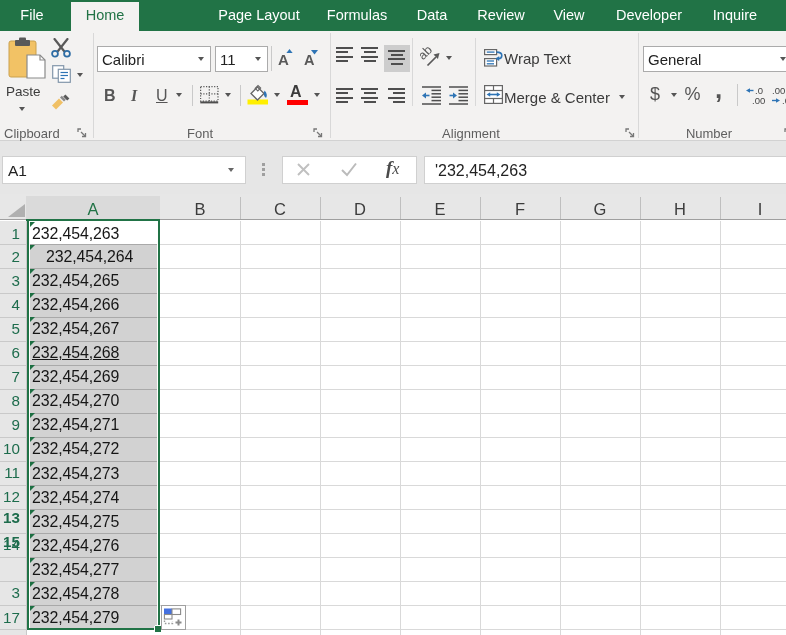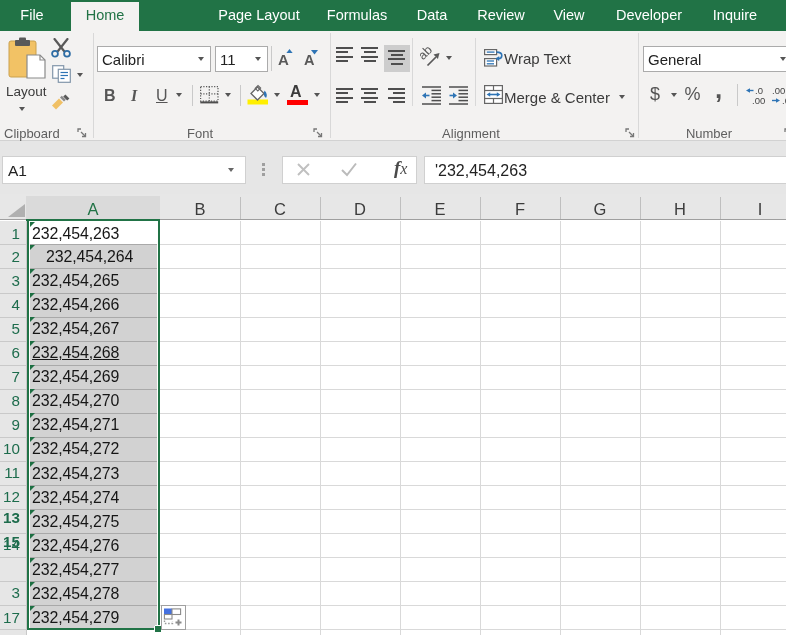--- a/index.html
+++ b/index.html
@@ -40,21 +40,21 @@
 <div class="vsep" style="left:411.5px;top:38px;height:68px;"></div>
 <div class="vsep" style="left:474.5px;top:38px;height:68px;"></div>
 <div class="vsep" style="left:737px;top:84px;height:22px;background:#c9c9c9;"></div>
 <svg class="abs" style="left:8px;top:37px;" width="40" height="42" viewBox="0 0 40 42">
 <rect x="1" y="4" width="27" height="36" rx="2" fill="#f2c265" stroke="#caa14f" stroke-width="1"></rect>
 <rect x="7" y="3" width="15" height="6" rx="1" fill="#595959"></rect>
 <rect x="11" y="0.5" width="7" height="5" rx="1" fill="#595959"></rect>
 <polygon points="19,18 32,18 37,23 37,41 19,41" fill="#fff" stroke="#8a8a8a" stroke-width="1.2"></polygon>
 <polyline points="32,18 32,23 37,23" fill="none" stroke="#8a8a8a" stroke-width="1.2"></polyline>
 </svg>
-<div class="abs btxt" style="left:6px;top:83.5px;font-size:13.5px;">Layout</div>
+<div class="abs btxt" style="left:6px;top:83.5px;font-size:13.5px;">Paste</div>
 <div class="carr" style="left:19px;top:107px;"></div>
 <svg class="abs" style="left:51px;top:38px;" width="20" height="20" viewBox="0 0 20 20">
 <g stroke="#595959" stroke-width="2.2" stroke-linecap="round">
 <line x1="3.5" y1="1" x2="13" y2="13"></line>
         <line x1="16.5" y1="1" x2="7" y2="13"></line>
       </g>
 <circle cx="4" cy="15.8" r="2.9" fill="none" stroke="#2e6da4" stroke-width="1.8"></circle>
 <circle cx="16" cy="15.8" r="2.9" fill="none" stroke="#2e6da4" stroke-width="1.8"></circle>
 </svg>
 <svg class="abs" style="left:51.5px;top:65px;" width="20" height="18" viewBox="0 0 20 18">
@@ -241,21 +241,21 @@
 <div class="abs" style="left:282px;top:156px;width:135px;height:28px;background:#fff;border:1px solid #d0d0d0;box-sizing:border-box;"></div>
 <svg class="abs" style="left:296px;top:162px;" width="15" height="15" viewBox="0 0 15 15">
 <g stroke="#c0c0c0" stroke-width="1.9">
         <line x1="2" y1="2" x2="13" y2="13"></line>
         <line x1="13" y1="2" x2="2" y2="13"></line>
       </g>
     </svg>
 <svg class="abs" style="left:340px;top:162px;" width="18" height="15" viewBox="0 0 18 15">
 <path d="M2 8 L7 13 L16 1.5" fill="none" stroke="#bbb" stroke-width="2"></path>
     </svg>
-<div class="abs" style="left:386px;top:157px;font-size:19px;color:#4a4a4a;font-family:'Liberation Serif',serif;margin-left:8px;"><b><i>f</i></b><i style="font-size:16px;">x</i></div>
+<div class="abs" style="left:386px;top:157px;font-size:19px;color:#4a4a4a;font-family:'Liberation Serif',serif;"><b><i>f</i></b><i style="font-size:16px;">x</i></div>
 <div class="abs" style="left:424px;top:156px;width:362px;height:28px;background:#fff;border:1px solid #d0d0d0;border-right:none;box-sizing:border-box;"></div>
 <div class="abs" style="left:435px;top:161.5px;font-size:16px;color:#222;">'232,454,263</div>
 <div class="abs" style="left:0;top:194px;width:786px;height:26px;background:#e7e7e7;"></div>
 <div class="abs" style="left:26px;top:196px;width:134px;height:23px;background:#dadada;"></div>
 <svg class="abs" style="left:8px;top:204px;" width="17" height="13" viewBox="0 0 17 13">
       <polygon points="17,0 17,13 0,13" fill="#b0b0b0"></polygon>
     </svg>
 <div class="hletter" style="left:26px;top:196px;width:134px;color:#217346;">A</div>
 <div class="hletter" style="left:160px;top:196px;width:80px;">B</div>
 <div class="hletter" style="left:240px;top:196px;width:80px;">C</div>

